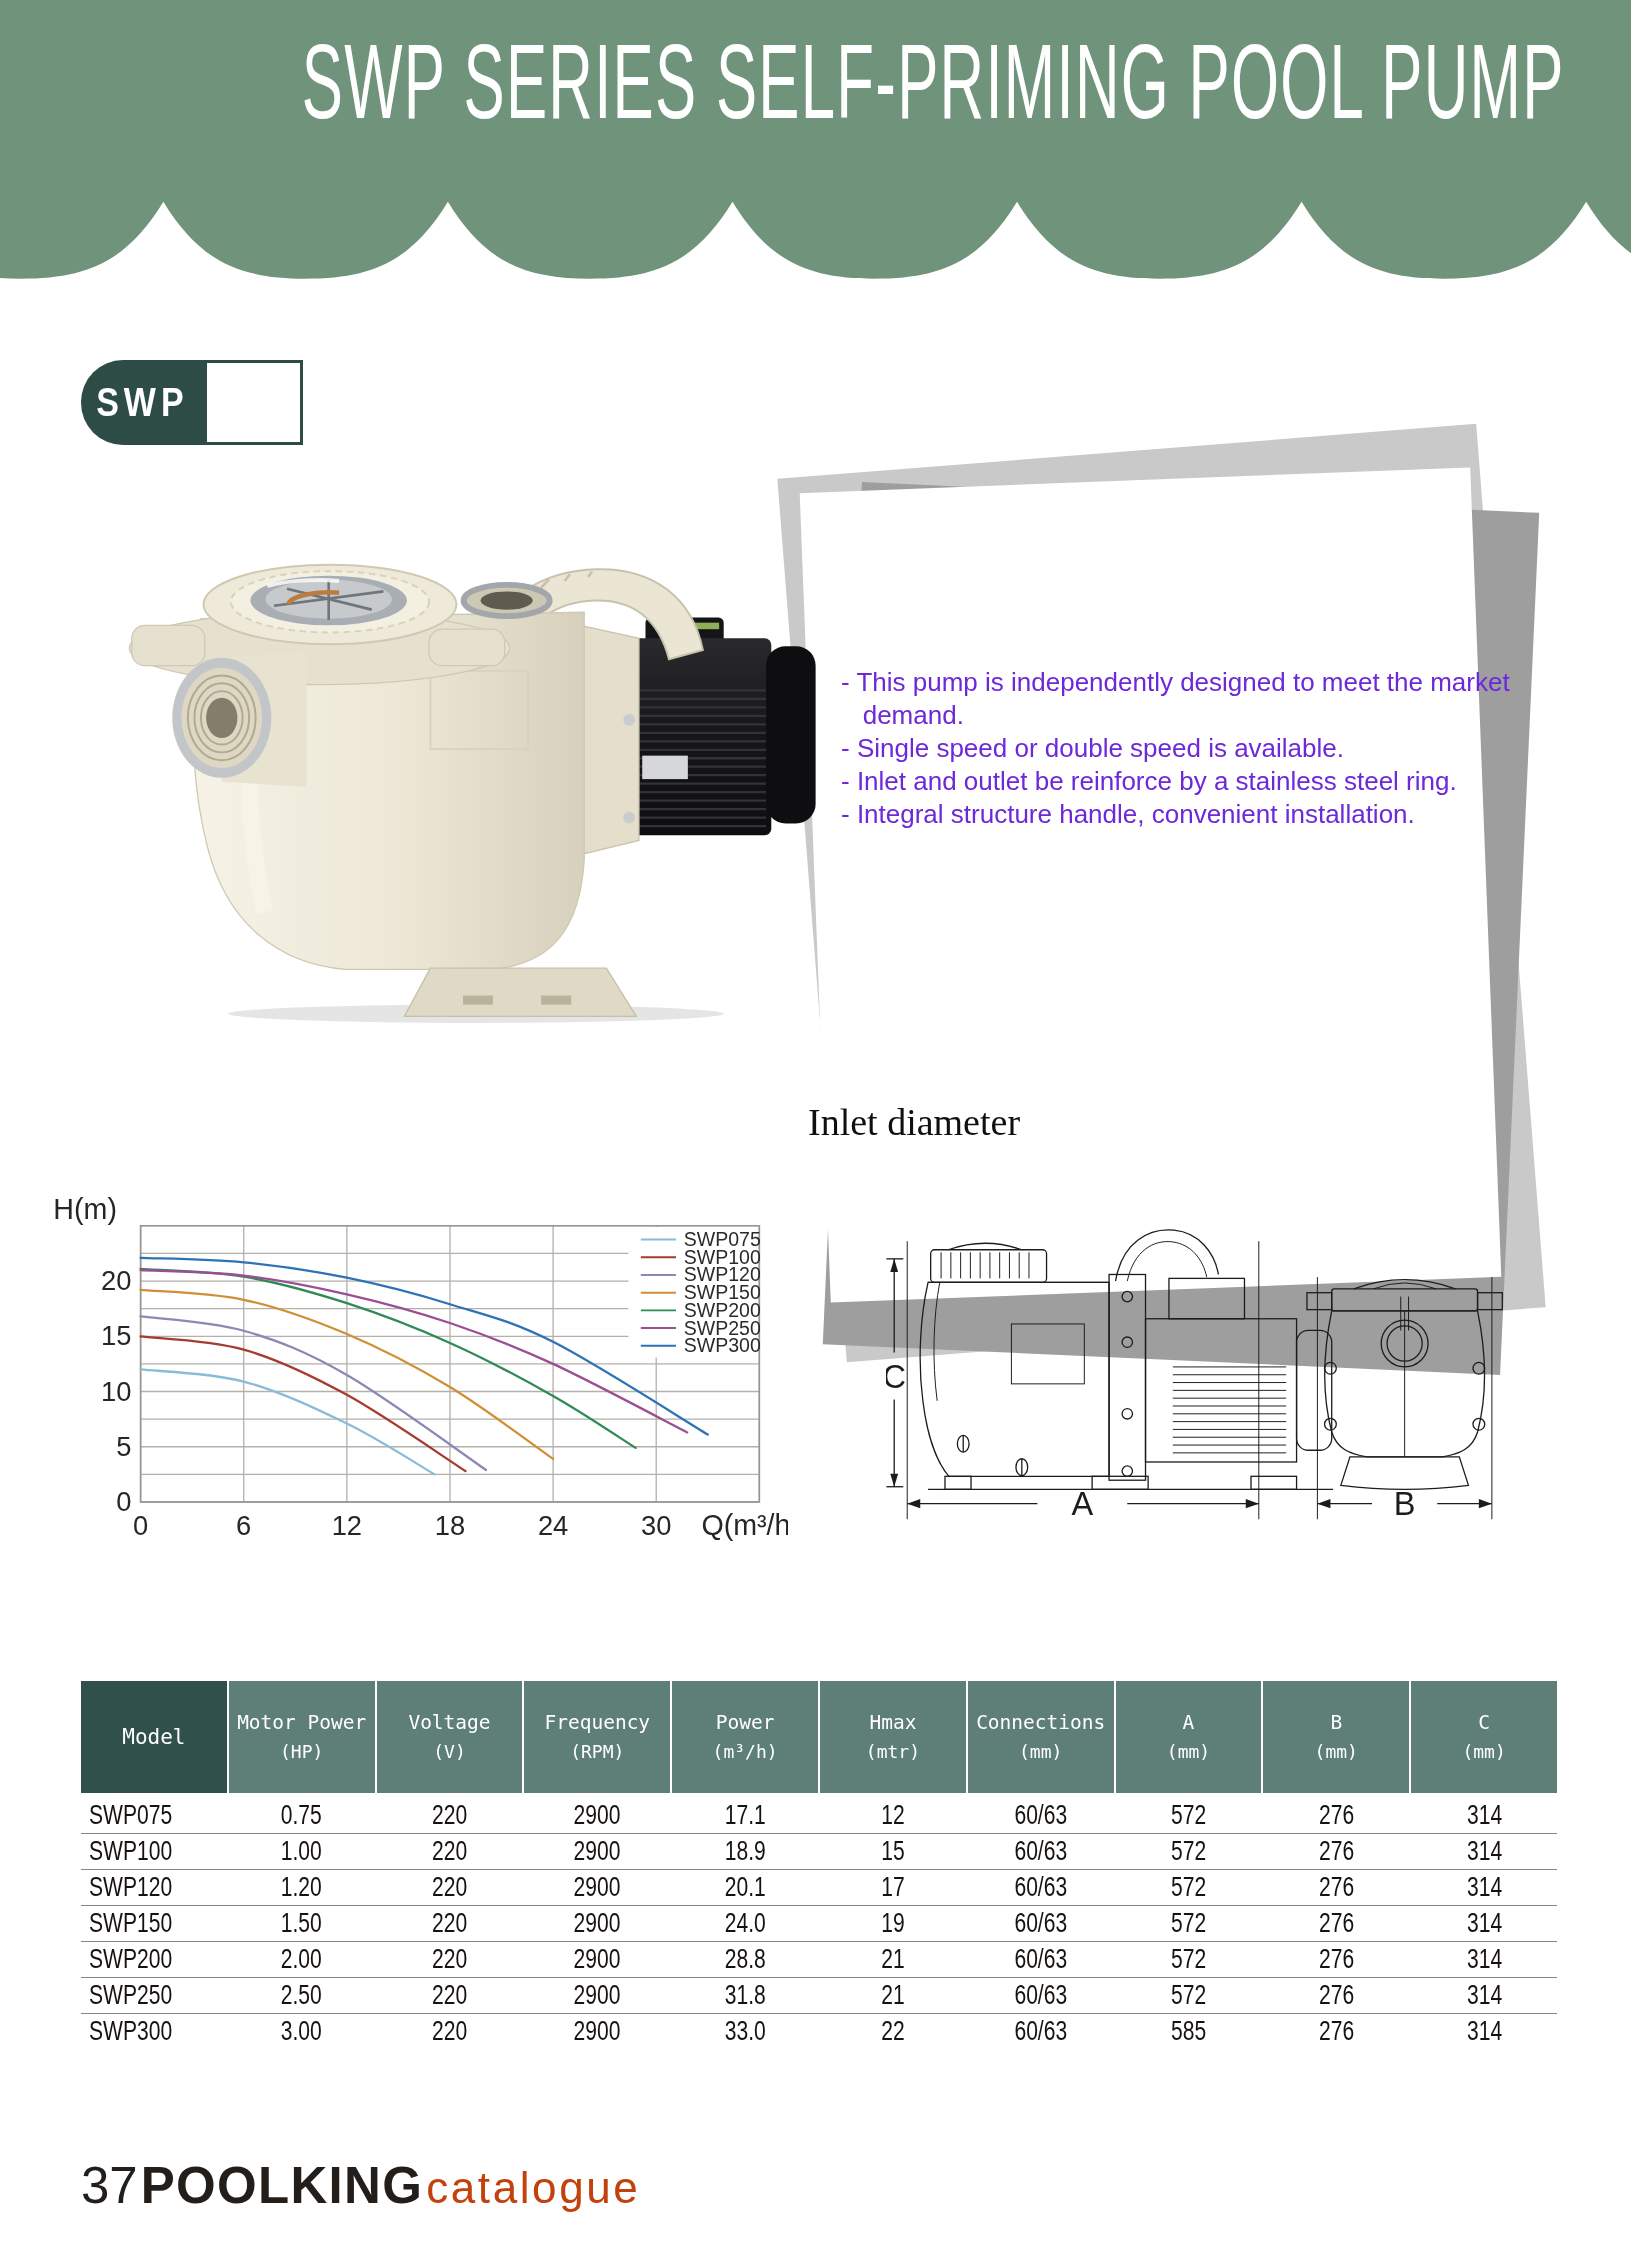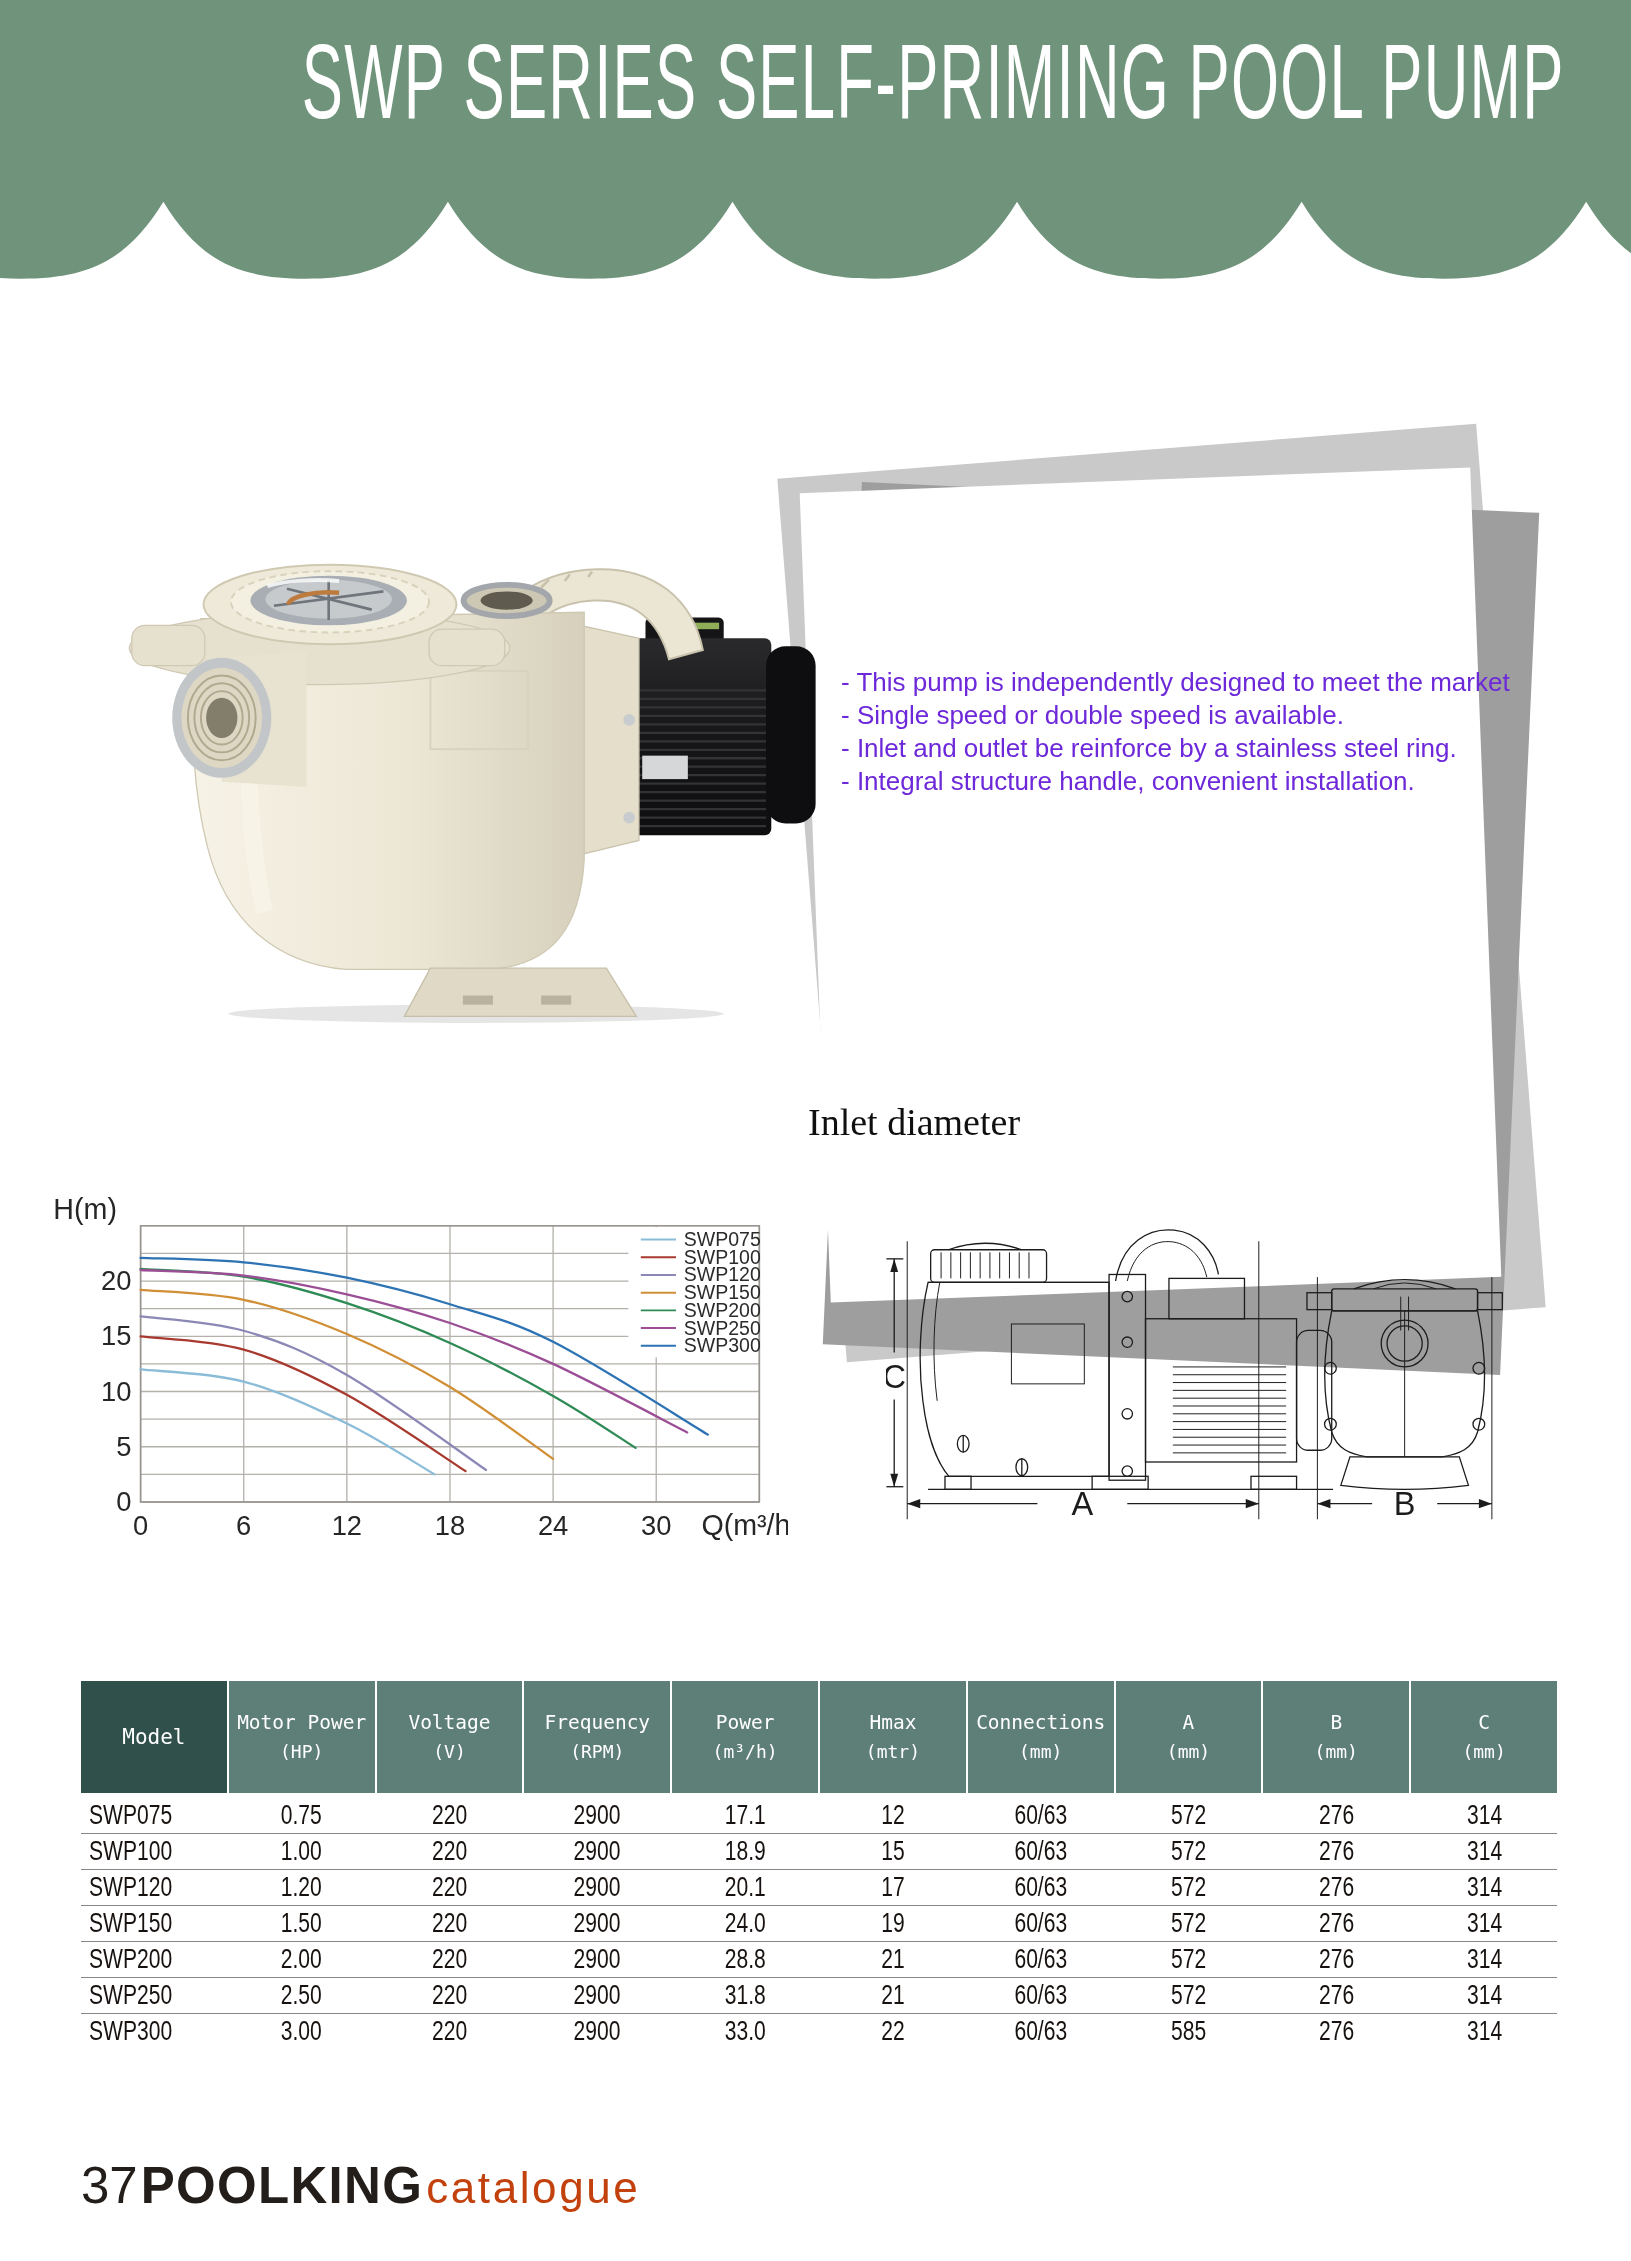--- a/index.html
+++ b/index.html
@@ -66,20 +66,26 @@
 </head>
 <body>
 
 <div id="page">
 
   <svg class="banner-svg" id="banner-svg" width="1631" height="280" viewBox="0 0 2503 430">
     <path id="scallop-path" fill="#6F947B" d="M-187,310 C-132,400 -72,428 31.5,428 C135,428 195,400 250,310 C305,400 365,428 468.5,428 C572,428 632,400 687,310 C742,400 802,428 905.5,428 C1009,428 1069,400 1124,310 C1179,400 1239,428 1342.5,428 C1446,428 1506,400 1561,310 C1616,400 1676,428 1779.5,428 C1883,428 1943,400 1998,310 C2053,400 2113,428 2216.5,428 C2320,428 2380,400 2435,310 C2490,400 2550,428 2653.5,428 C2757,428 2817,400 2872,310 C2927,400 2987,428 3090.5,428 C3194,428 3254,400 3309,310 L2872,-10 L-187,-10 Z"></path>
   </svg>
   <h1 class="banner-title">SWP SERIES SELF-PRIMING POOL PUMP</h1>
 
+  <div class="badge">
+    <div class="badge-pill">
+      <span>SWP</span>
+    </div>
+    <div class="badge-box"></div>
+  </div>
 
   <div class="card card-gray1"></div>
   <div class="card card-gray2"></div>
   <div class="card card-white"></div>
 
   <svg class="card" style="left:124px;top:560px;" width="704" height="463" viewBox="0 0 1080 710">
     <defs>
       <linearGradient id="bowlg" x1="0" y1="0" x2="1" y2="0">
         <stop offset="0" stop-color="#f6f2e6"></stop>
           <stop offset="0.55" stop-color="#ece7d5"></stop>
@@ -164,20 +170,21 @@
       <ellipse cx="150" cy="242" rx="62" ry="77" fill="#ddd7c4"></ellipse>
       <ellipse cx="150" cy="242" rx="52" ry="65" fill="none" stroke="#b0a98f" stroke-width="3"></ellipse>
       <ellipse cx="150" cy="242" rx="42" ry="53" fill="none" stroke="#b0a98f" stroke-width="3"></ellipse>
       <ellipse cx="150" cy="242" rx="32" ry="41" fill="none" stroke="#b0a98f" stroke-width="3"></ellipse>
       <ellipse cx="150" cy="242" rx="24" ry="31" fill="#837d6b"></ellipse>
     </g>
   </svg>
 
   <div class="features" id="features">
       <div class="feature-line">- This pump is independently designed to meet the market</div>
+      <div class="feature-line">   demand.</div>
       <div class="feature-line">- Single speed or double speed is available.</div>
       <div class="feature-line">- Inlet and outlet be reinforce by a stainless steel ring.</div>
       <div class="feature-line">- Integral structure handle, convenient installation.</div>
     </div>
 
   <div class="inlet-label">Inlet diameter</div>
 
   <svg class="chart-svg" id="chart" width="749" height="404" viewBox="0 0 1150 620">
       <line x1="156" y1="61" x2="156" y2="485" stroke="#b4b0aa" stroke-width="2"></line>
       <line x1="314.33333333333337" y1="61" x2="314.33333333333337" y2="485" stroke="#b4b0aa" stroke-width="2"></line>

